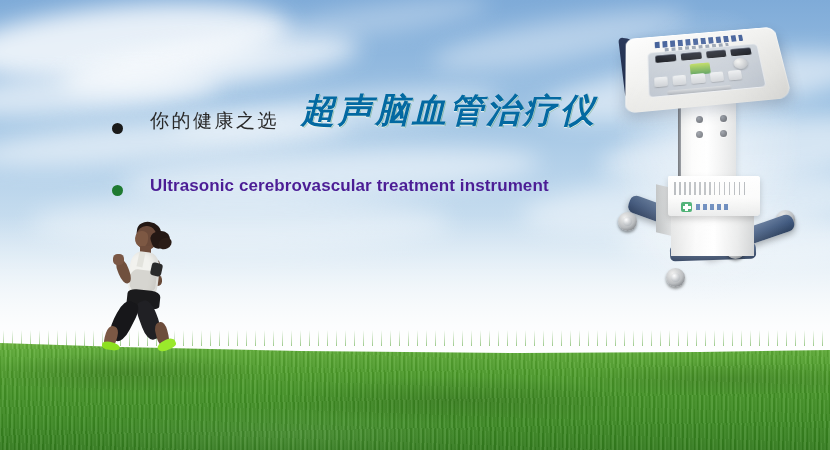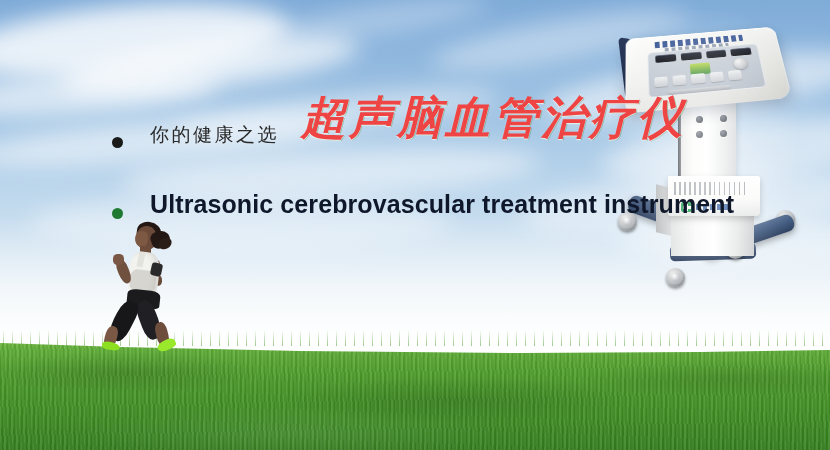--- a/index.html
+++ b/index.html
@@ -272,28 +272,28 @@
 
   .cn-sub {
     margin-left:27px;
     font-family:"DejaVu Serif","Liberation Serif",serif;
     font-size:19px; color:#2a2a2a; letter-spacing:2.5px;
     white-space:nowrap;
   }
   .cn-title {
     margin-left:22px;
     font-family:"DejaVu Serif","Liberation Serif",serif;
-    font-size:45px; font-weight:bold; font-style:italic;
-    color:#ef4444; letter-spacing:3px; white-space:nowrap;
+    font-size:34px; font-weight:bold; font-style:italic;
+    color:#0369a1; letter-spacing:3px; white-space:nowrap;
     text-shadow:0 1px 1px rgba(255,255,255,.85), 1px 1px 0 rgba(20,120,40,.35);
   }
   .en-title {
     margin-left:27px;
     font-family:"Liberation Sans",sans-serif;
-    font-size:25px; font-weight:bold; color:#0f172a;
+    font-size:17px; font-weight:bold; color:#4c1d95;
     letter-spacing:.1px; white-space:nowrap;
   }
 </style>
 </head>
 <body>
 
 <div class="banner">
 
   <div class="sky">
     <div class="cloud c1"></div>

